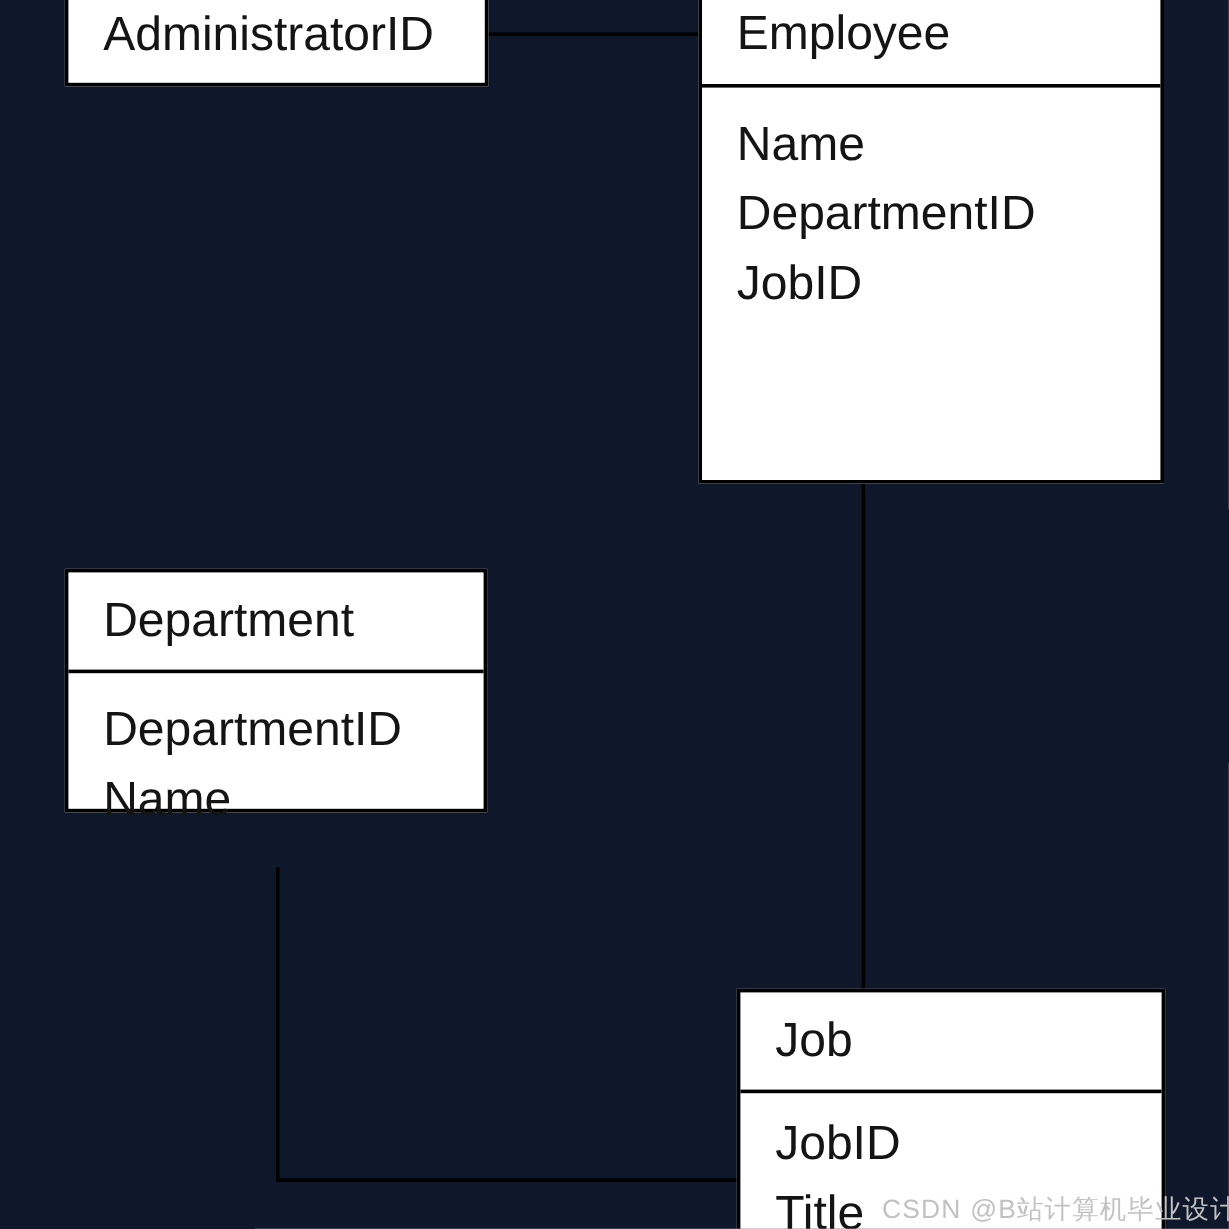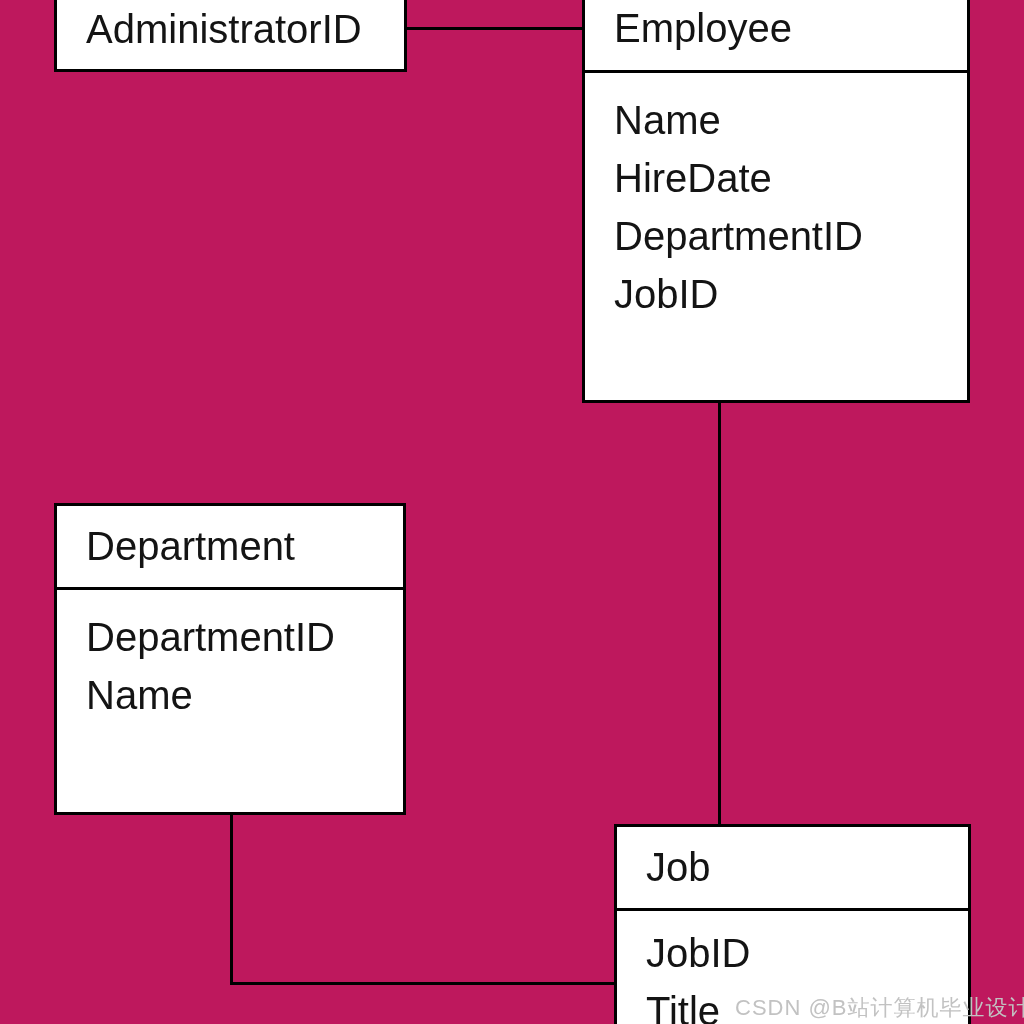--- a/index.html
+++ b/index.html
@@ -6,21 +6,21 @@
   html, body { width: 1024px; height: 1024px; }
   body {
     font-family: "Liberation Sans", sans-serif;
     background: #ffffff;
   }
   .canvas {
     position: relative;
     width: 1024px;
     height: 1024px;
     overflow: hidden;
-    background: #be185d;
+    background: #0f172a;
   }
   .entity {
     position: absolute;
     border: 3px solid #000000;
     background: #ffffff;
     color: #141414;
     font-size: 40px;
   }
   .entity-header {
     display: flex;
@@ -37,21 +37,21 @@
     line-height: 58px;
     white-space: nowrap;
   }
   
   #entity-administrator { left: 54px; top: -16px; width: 353px; height: 88px; }
   #entity-administrator .entity-header { height: 85px; }
 
   #entity-employee { left: 582px; top: -16px; width: 388px; height: 419px; }
   #entity-employee .entity-header { height: 83px; }
 
-  #entity-department { left: 54px; top: 503px; width: 352px; height: 312px; }
+  #entity-department { left: 54px; top: 474px; width: 352px; height: 203px; }
   #entity-department .entity-header { height: 81px; }
 
   #entity-job { left: 614px; top: 824px; width: 357px; height: 266px; }
   #entity-job .entity-header { height: 81px; border-radius: 21px; }
   #entity-job .entity-body { padding-top: 13px; }
 
   
   .conn {
     position: absolute;
     background: #000000;
@@ -82,21 +82,20 @@
   <div class="conn" id="conn-dept-job-h"></div>
 
   <div class="entity" id="entity-administrator">
     <div class="entity-header">AdministratorID</div>
   </div>
 
   <div class="entity" id="entity-employee">
     <div class="entity-header">Employee</div>
     <div class="entity-body">
       <div class="field">Name</div>
-      <div class="field">HireDate</div>
       <div class="field">DepartmentID</div>
       <div class="field">JobID</div>
     </div>
   </div>
 
   <div class="entity" id="entity-department">
     <div class="entity-header">Department</div>
     <div class="entity-body">
       <div class="field">DepartmentID</div>
       <div class="field">Name</div>

